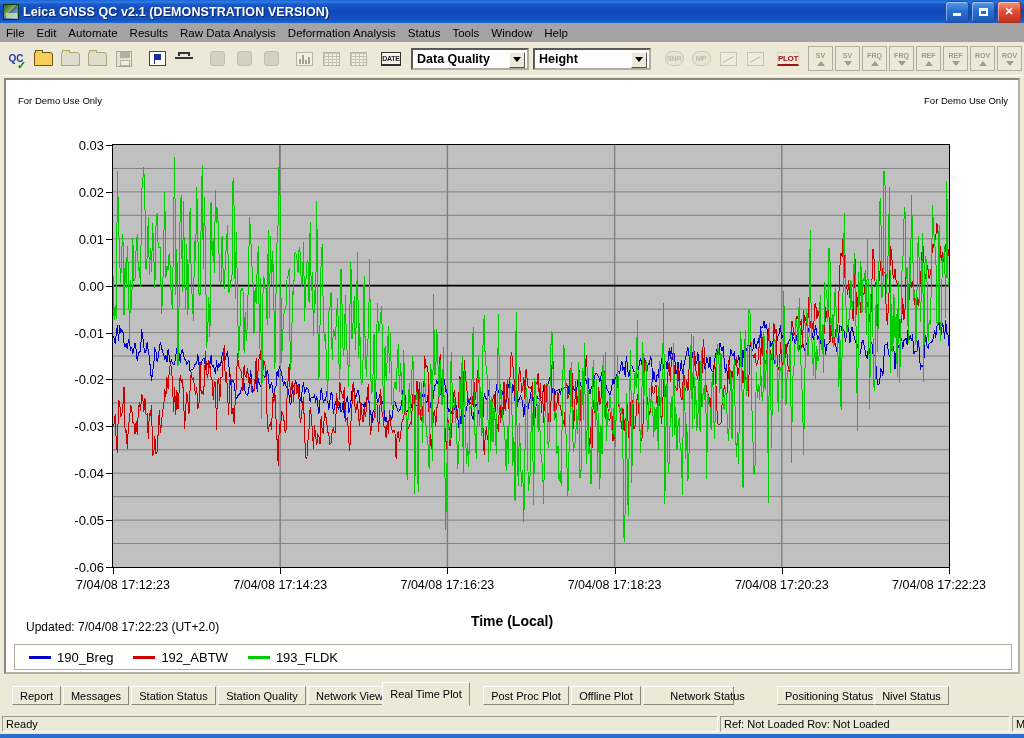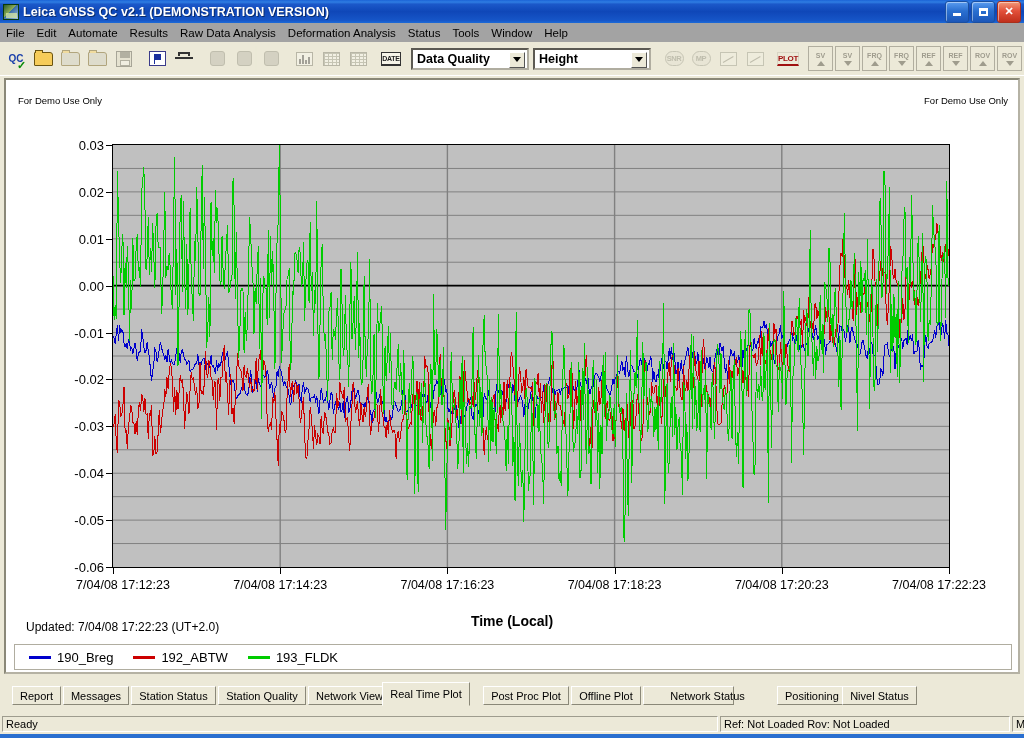--- a/index.html
+++ b/index.html
@@ -458,21 +458,21 @@
       </div>
       <div class="tab" style="left: 571px; width: 70px;">
         <span>Offline Plot</span>
       </div>
       <div class="tab" style="left: 643px; width: 91px; padding-left: 45px;">
         <span>Network Status</span>
       </div>
       <div class="tab" style="left: 777px; width: 104px;">
         <span>Positioning Status</span>
       </div>
-      <div class="tab" style="left: 842px; width: 75px;">
+      <div class="tab" style="left: 874px; width: 75px;">
         <span>Nivel Status</span>
       </div>
     </div>
 
   <div class="statusbar">
     <div class="sbcell" style="flex:0 0 716px">Ready</div>
     <div class="sbcell" style="flex:0 0 290px">Ref: Not Loaded Rov: Not Loaded</div>
     <div class="sbcell" style="flex:0 0 0">MAN</div>
   </div>
   <div class="taskline"></div>

